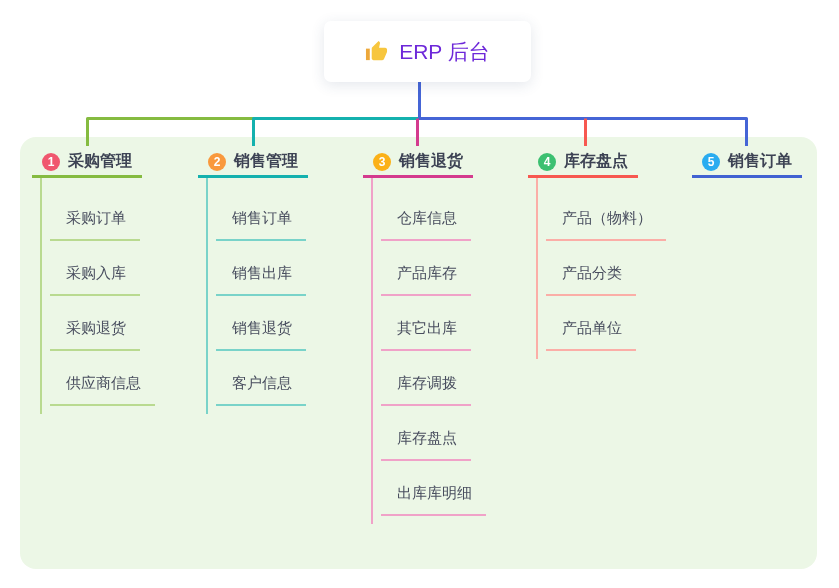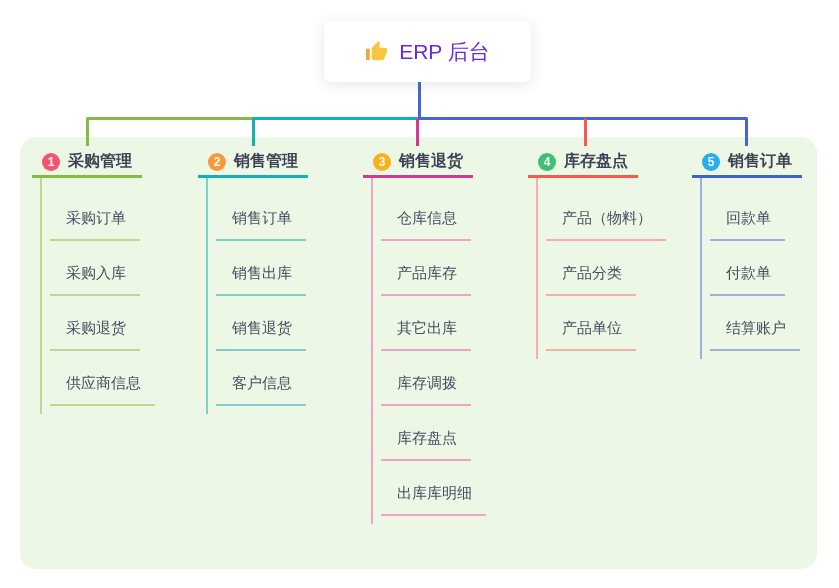--- a/index.html
+++ b/index.html
@@ -132,26 +132,15 @@
           <span>产品单位</span>
         </li>
     </ul>
   </div>
 
   <div class="branch" style="left: 692px; --line: #4162d2; --child: #9cafdf; --badge: #2aacf0;">
     <div class="bhead">
       <span class="badge">5</span>
       <span class="blabel">销售订单</span>
     </div>
-    <ul class="kids">
-      <li>
-          <span>回款单</span>
-        </li>
-      <li>
-          <span>付款单</span>
-        </li>
-      <li>
-          <span>结算账户</span>
-        </li>
-    </ul>
   </div>
 
 </div>
 
 </body></html>

